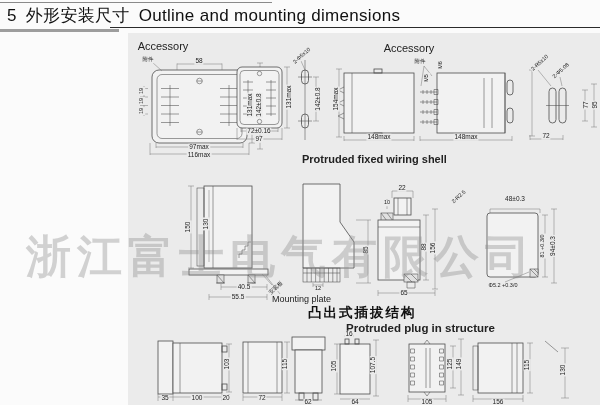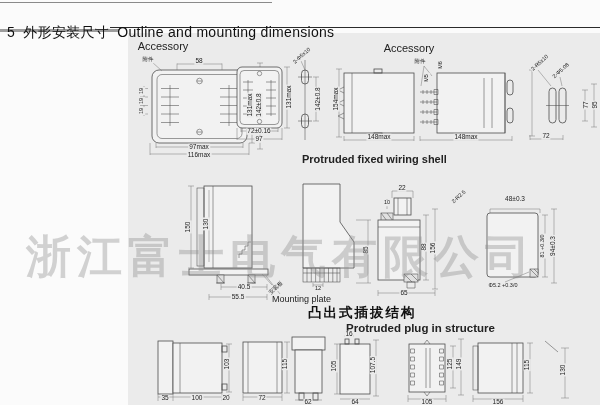--- a/index.html
+++ b/index.html
@@ -1,20 +1,20 @@
 <!DOCTYPE html>
 <html><head>
 <meta charset="utf-8">
 <style>
   html,body{margin:0;padding:0;background:#fff;}
   .page{position:relative;width:600px;height:405px;background:#fbfbfb;overflow:hidden;
         font-family:"Liberation Sans","DejaVu Sans",sans-serif;}
   .panel{position:absolute;left:128px;top:33px;width:472px;height:372px;background:#ebebeb;}
   .topline{position:absolute;left:0;top:2px;width:272px;height:1px;background:#8a8a8a;}
-  .header{position:absolute;left:7px;top:24px;font-size:14px;color:#101010;letter-spacing:.3px;z-index:3;}
+  .header{position:absolute;left:7px;top:4px;font-size:17px;color:#101010;letter-spacing:.3px;z-index:3;}
   .header span{margin-right:4px;}
   .rule-dark{position:absolute;left:110px;top:26.5px;width:490px;height:1.5px;background:#2a2a2a;}
   .rule-gray{position:absolute;left:0;top:28.5px;width:119px;height:3px;background:#9d9d9d;}
   svg.lines{position:absolute;left:0;top:0;z-index:2;}
   .lbl{position:absolute;font-size:6.5px;line-height:1;color:#1c1c1c;white-space:nowrap;
        transform:translate(-50%,-50%);z-index:3;background:#ebebeb;padding:0 1px;}
   .lbl.v{transform:translate(-50%,-50%) rotate(-90deg);}
   .lbl.diag{transform:translate(-50%,-50%) rotate(-42deg);}
   .lbl.tiny{font-size:5.5px;}
   .lbl.acc{font-size:11px;color:#222;background:transparent;}

